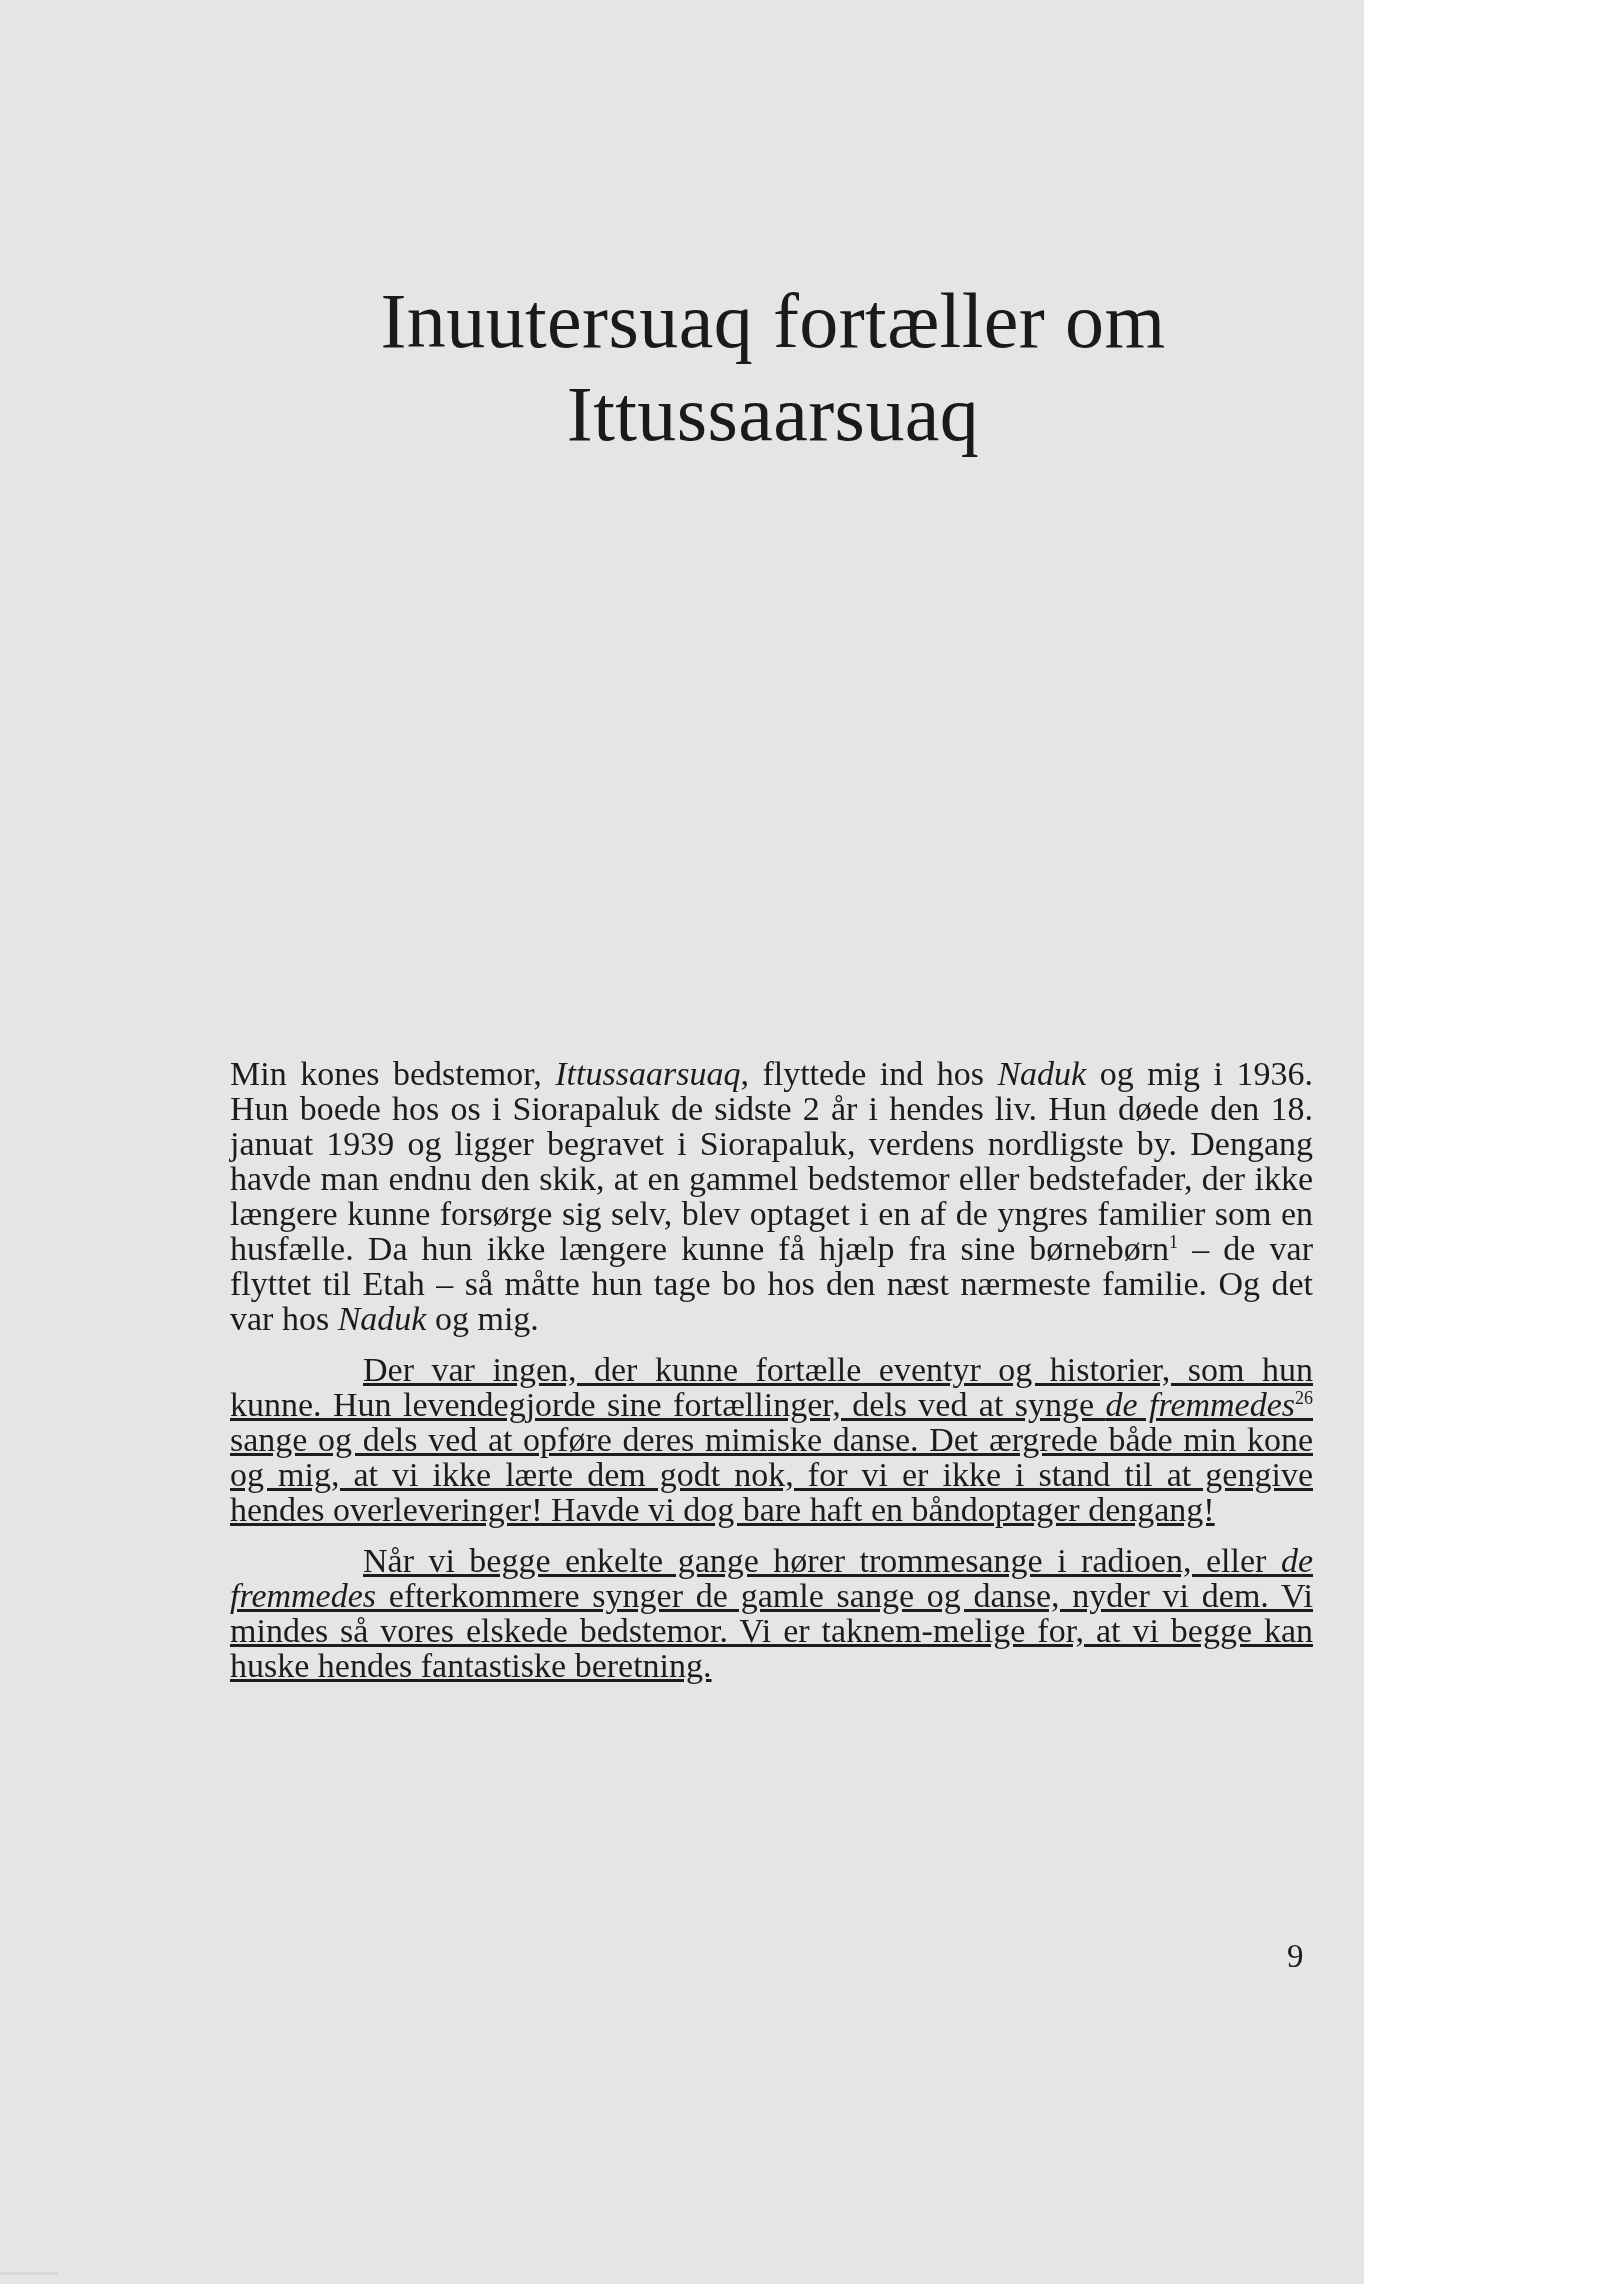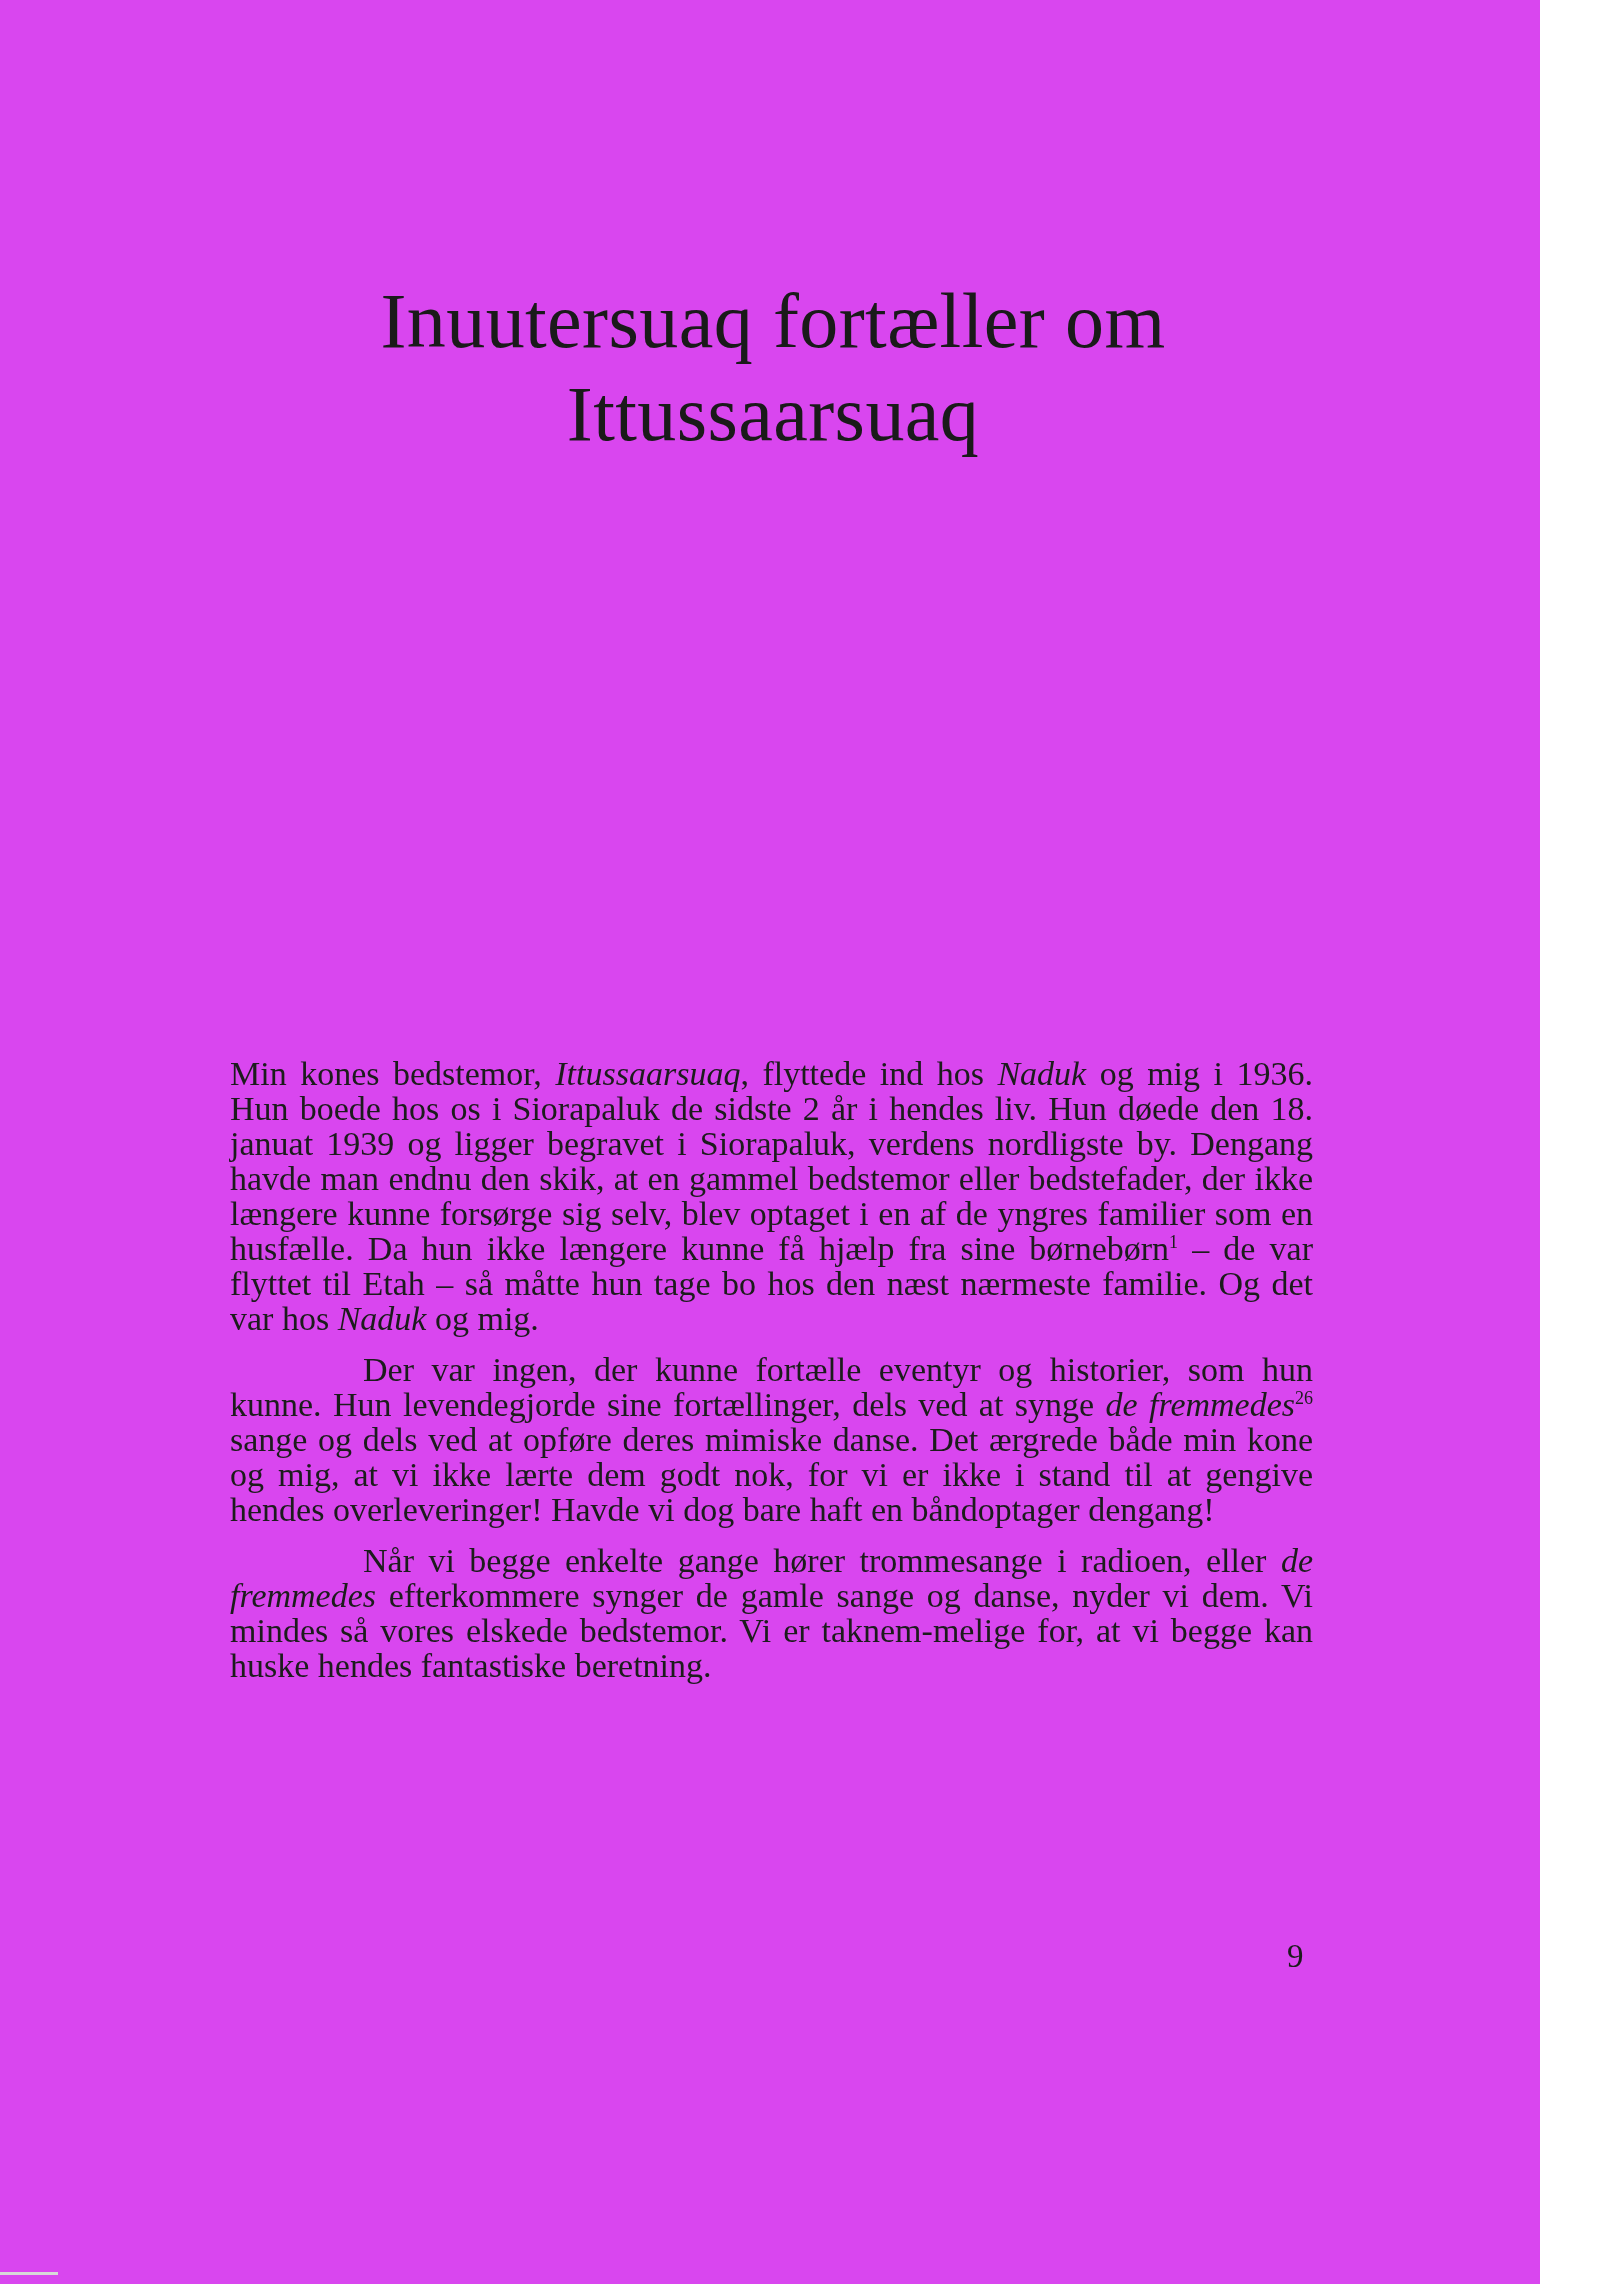--- a/index.html
+++ b/index.html
@@ -11,22 +11,22 @@
       width: 1620px;
       height: 2284px;
       position: relative;
       overflow: hidden;
       font-family: "Liberation Serif", "DejaVu Serif", serif;
       color: #1e1e1e;
     }
     .page {
       position: absolute;
       left: 0; top: 0;
-      width: 1540px; height: 2284px;
-      background: #d946ef;
+      width: 1364px; height: 2284px;
+      background: #e5e5e5;
     }
     .title {
       position: absolute;
       left: 316px;
       top: 274px;
       width: 914px;
       text-align: center;
       font-size: 78px;
       line-height: 93px;
       font-weight: normal;
@@ -44,20 +44,21 @@
       line-height: 35px;
       text-align: justify;
       color: #1c1c1c;
     }
     .body-text p {
       margin: 16px;
       text-align: justify;
     }
     .body-text p.indent {
       text-indent: 133px;
+      text-decoration: underline;
     }
     .body-text p.last-line-left {
       text-align-last: left;
     }
     .body-text em {
       font-style: italic;
     }
     .body-text sup {
       font-size: 18px;
       line-height: 0;

